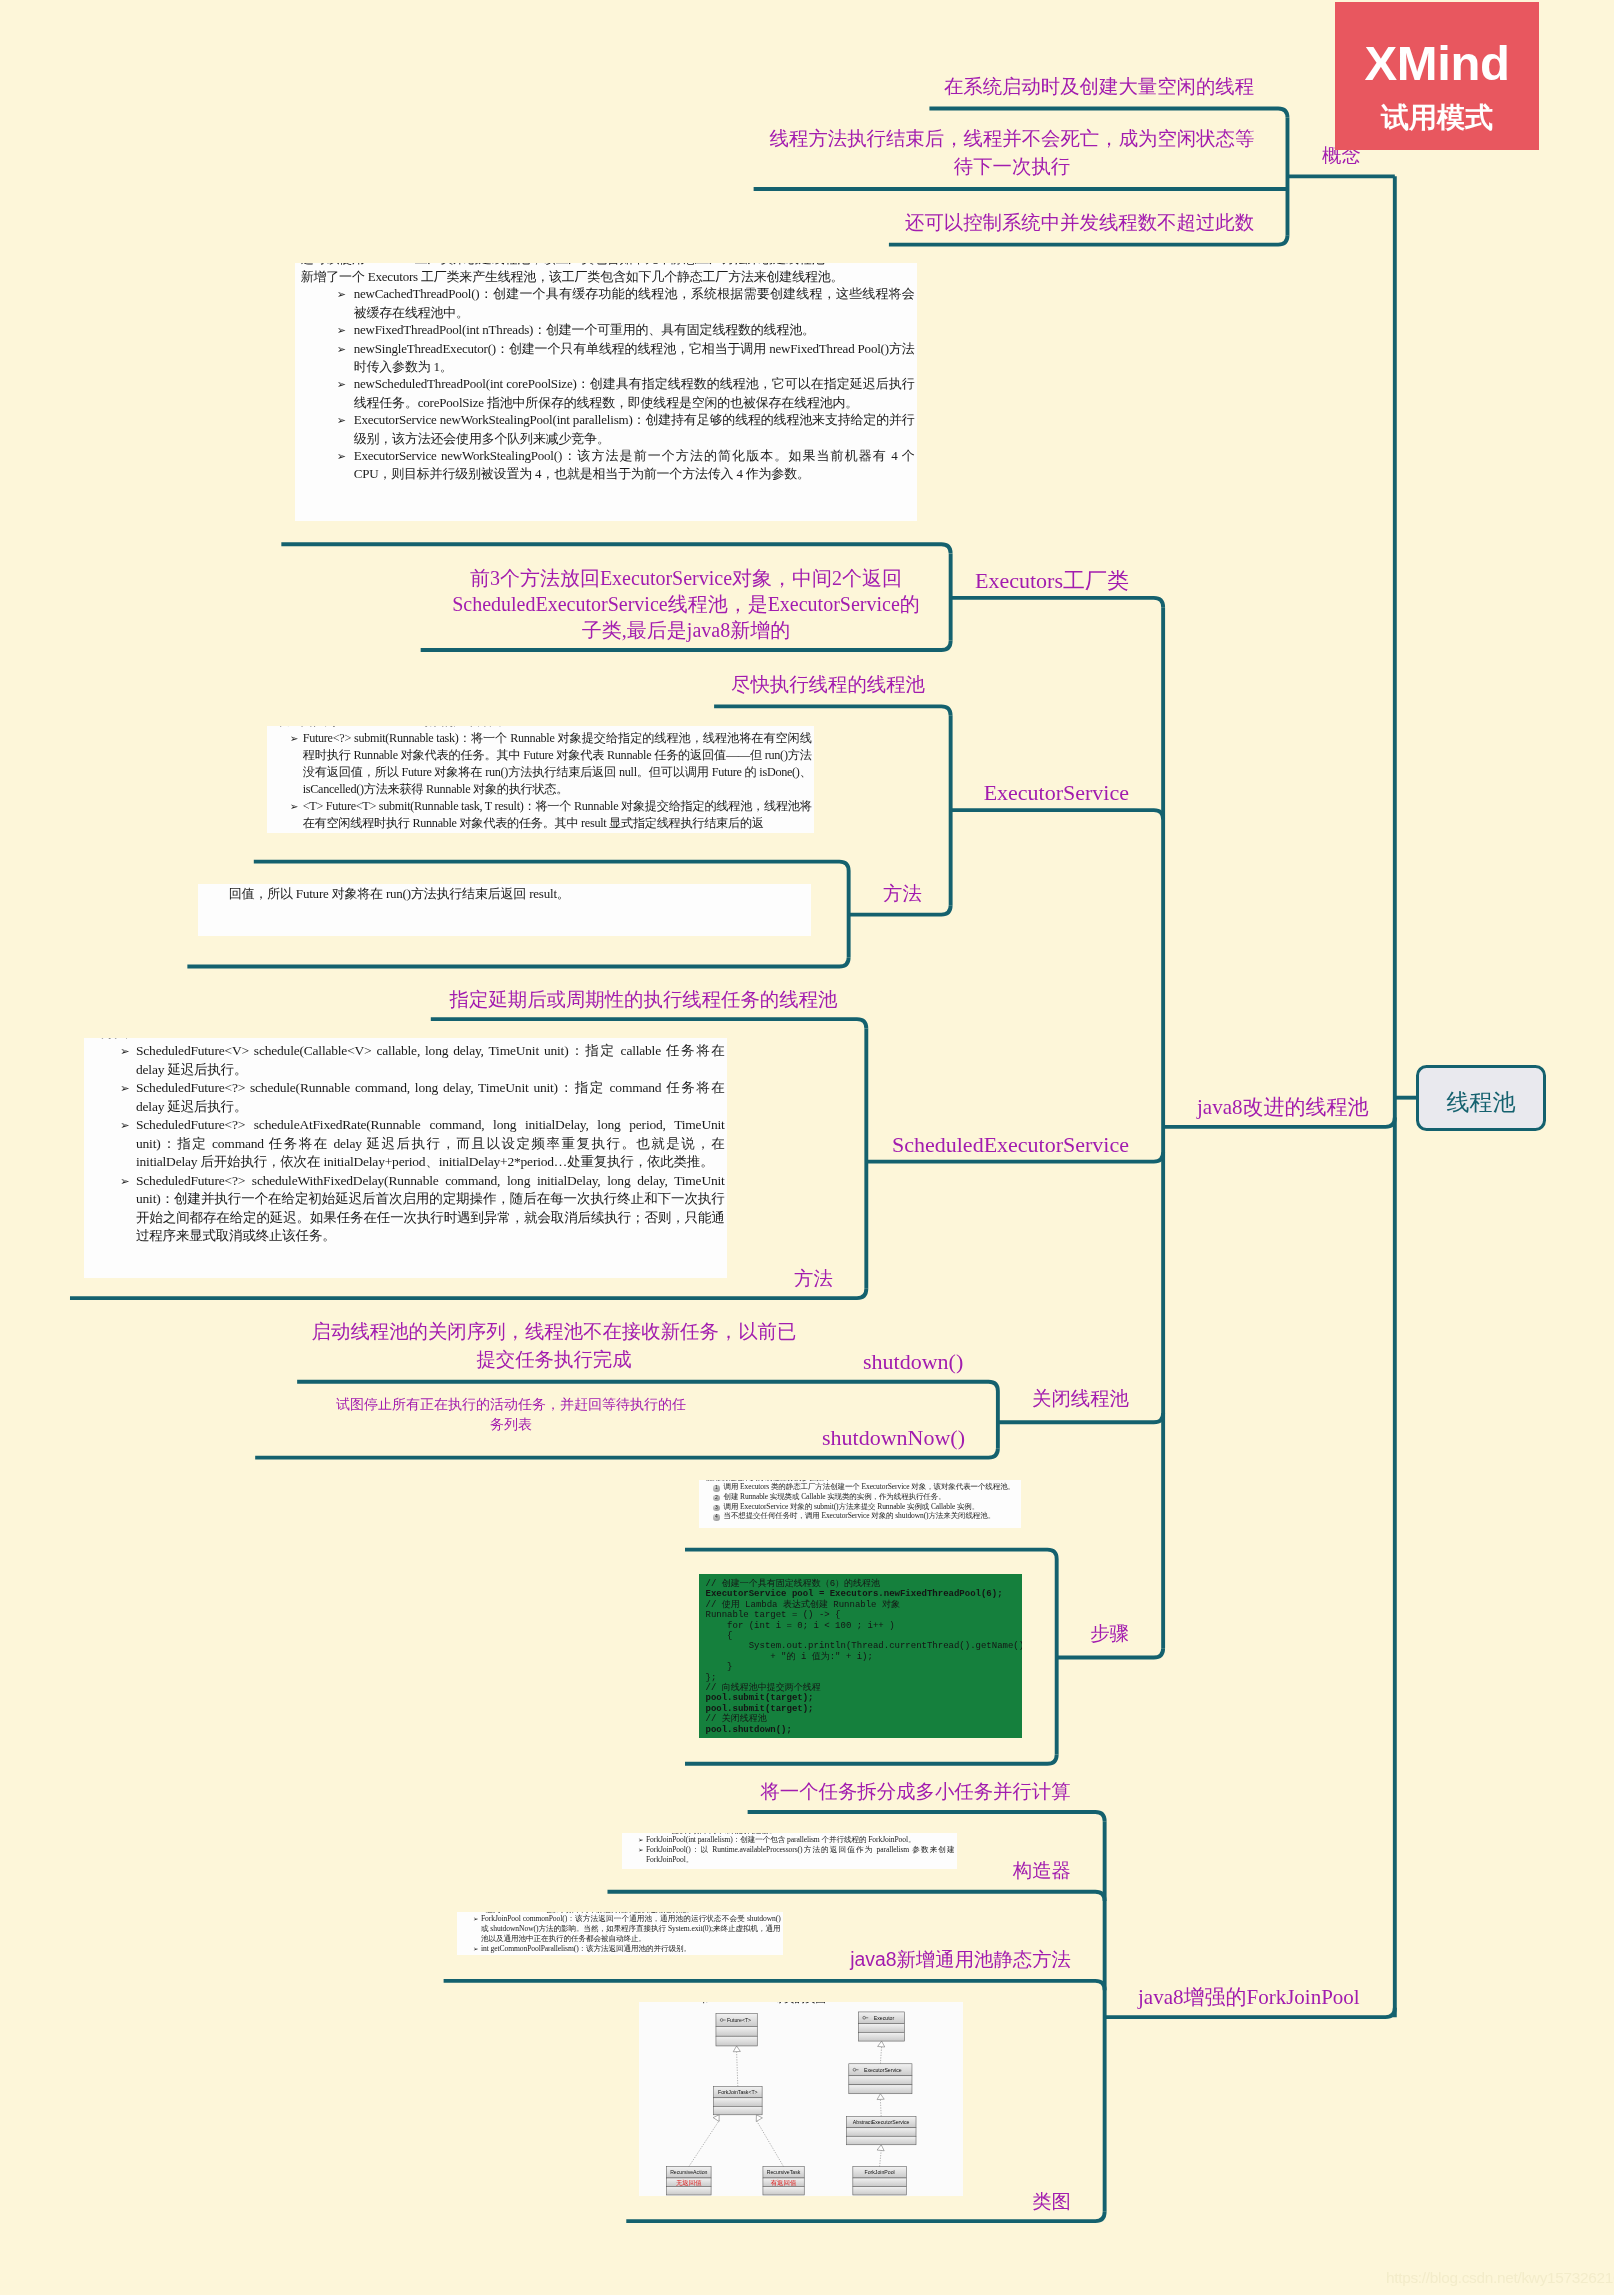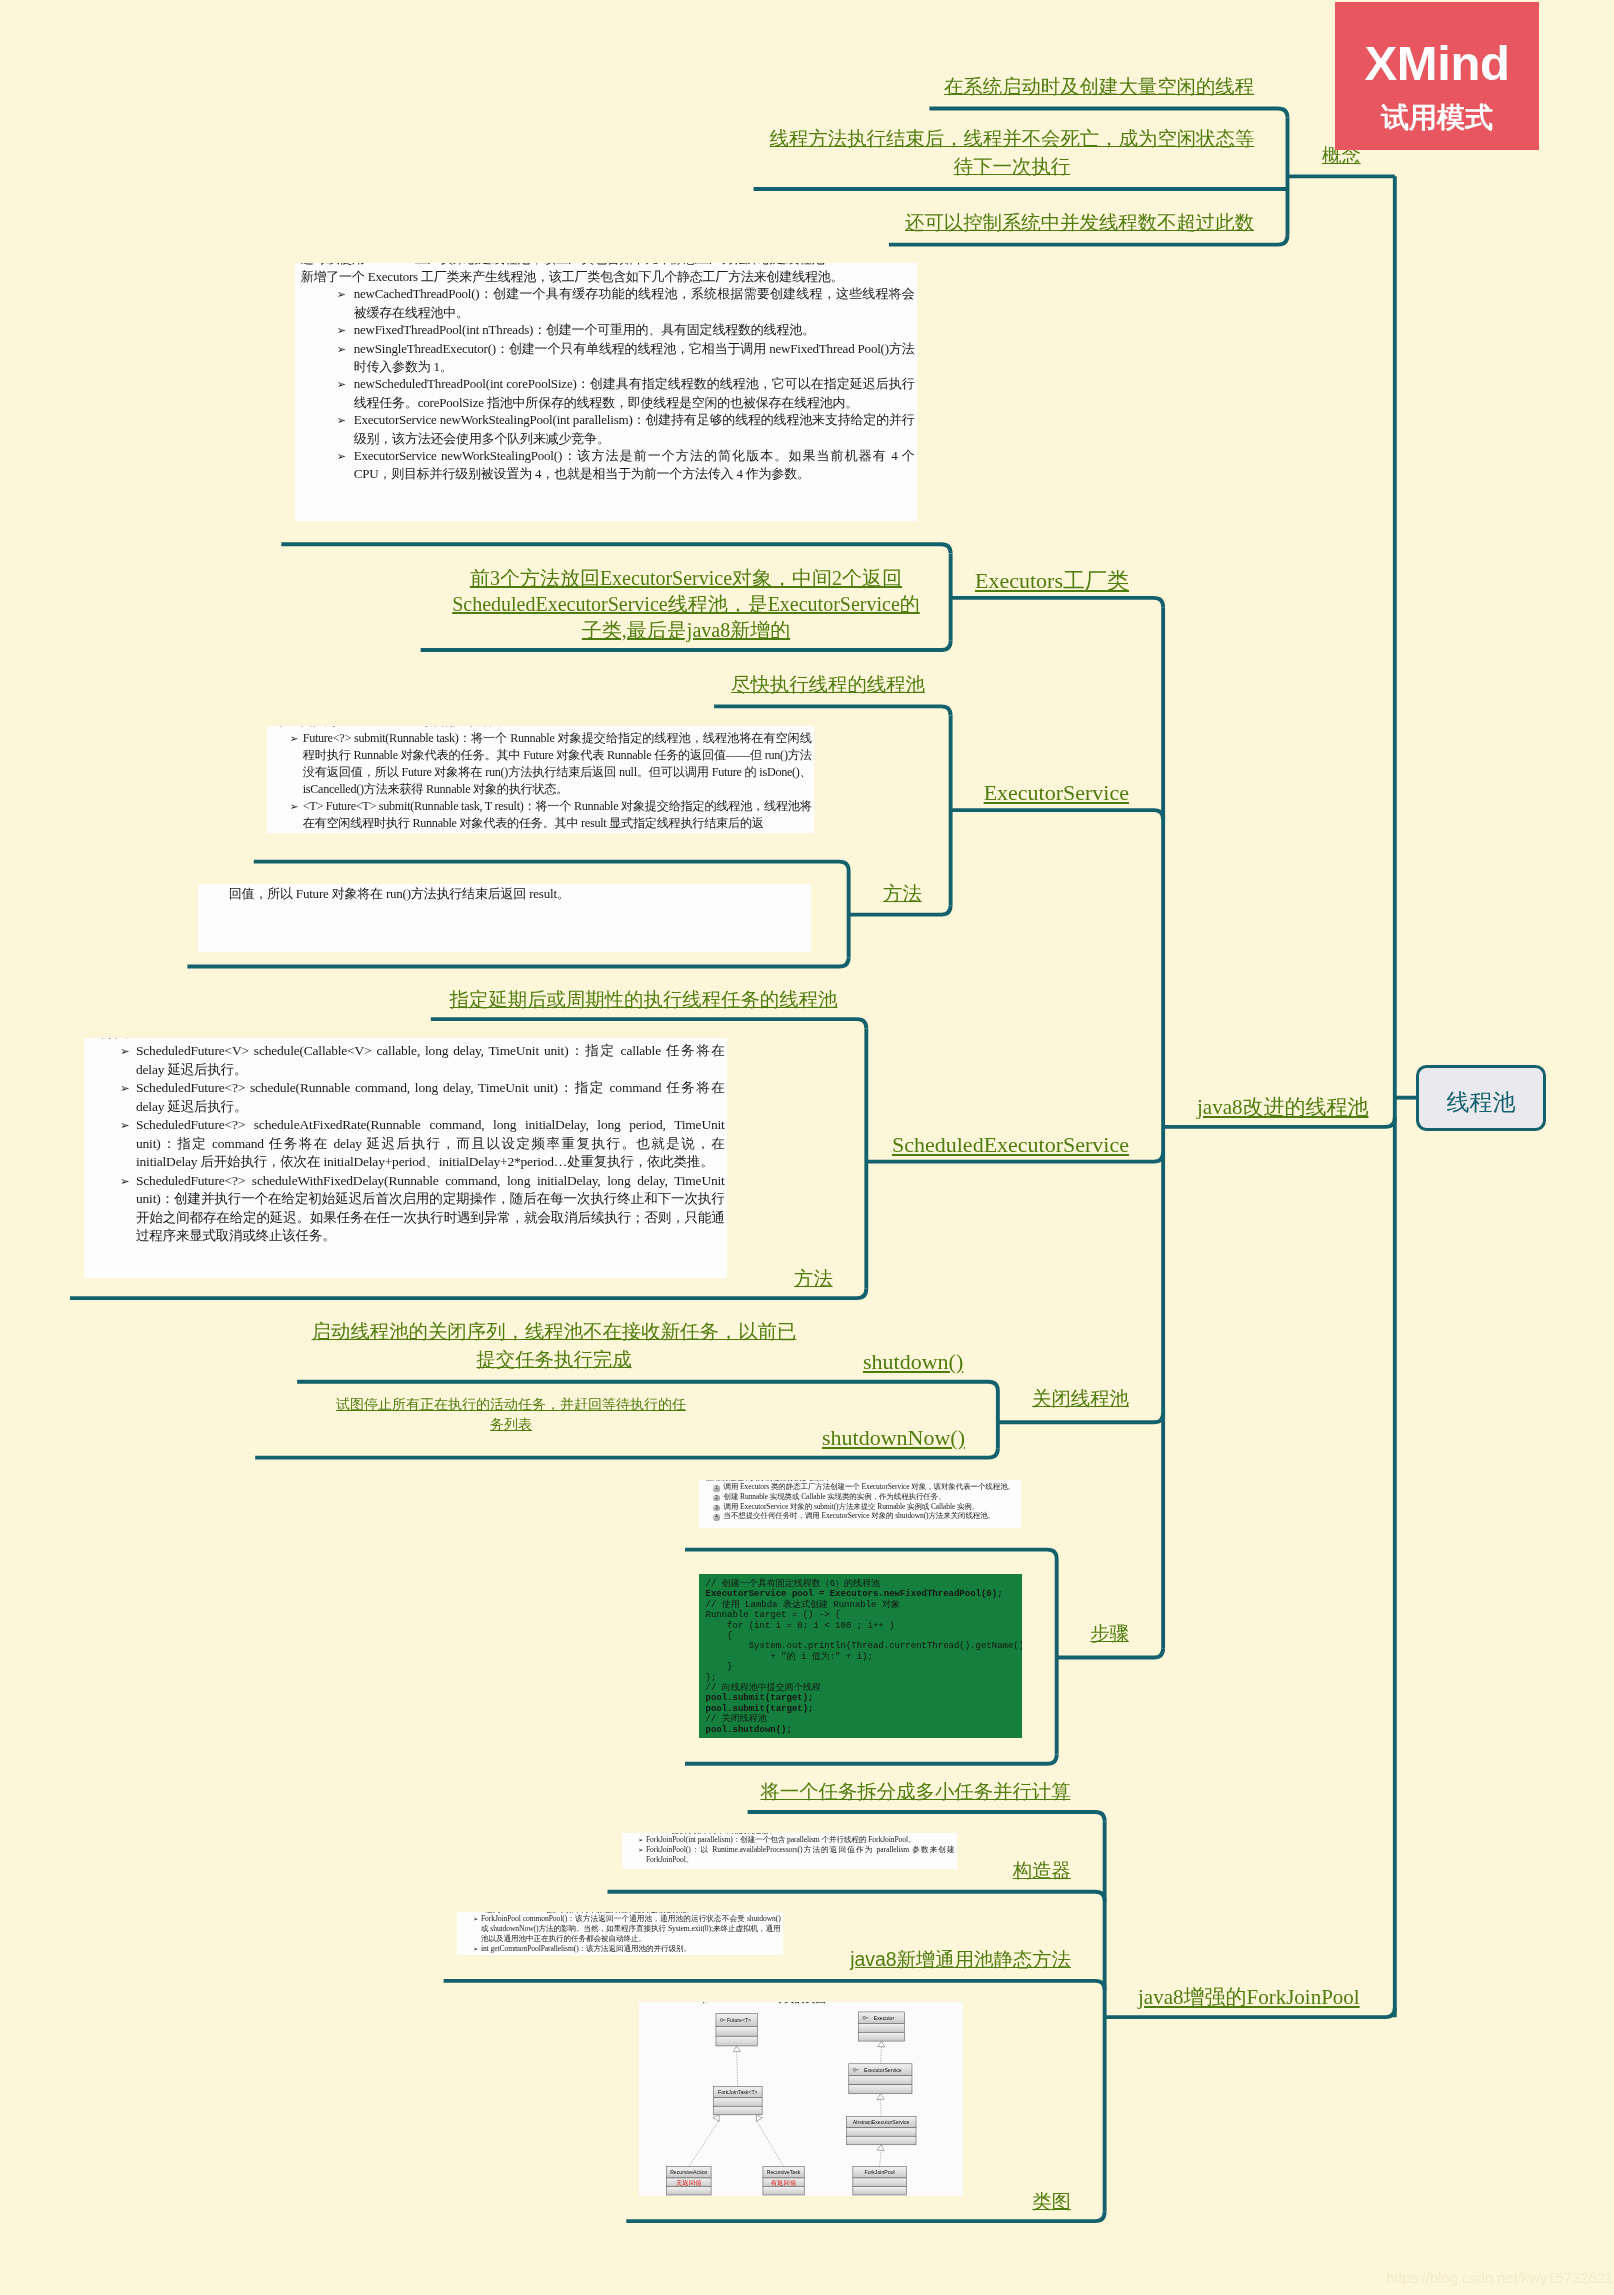--- a/index.html
+++ b/index.html
@@ -1,20 +1,20 @@
 <!DOCTYPE html>
 <html style="font-size:13px"><head>
 <meta charset="utf-8">
 <style>
   html,body{margin:0;padding:0;}
   body{width:1615px;height:2295px;background:#fdf6d9;position:relative;overflow:hidden;
        font-family:"Liberation Sans",sans-serif;}
   .cv{position:absolute;left:0;top:0;width:1615px;height:2295px;}
   svg.lines{position:absolute;left:0;top:0;}
-  .ntxt{position:absolute;color:#4d7c0f;white-space:pre-wrap;text-decoration:underline;}
+  .ntxt{position:absolute;color:#a21caf;white-space:pre-wrap;}
   .imgbox{position:absolute;background:#fdfdfd;overflow:hidden;box-sizing:border-box;}
   .docinner{font-family:"Liberation Serif",serif;color:#1a1a1a;box-sizing:border-box;text-align:justify;}
   .dli{position:relative;}
   .dcutwrap{overflow:hidden;}
   .dcut{white-space:nowrap;}
   .bul-arrow{display:inline-block;width:32px;font-size:0.85em;color:#222;}
   .bul-num{display:inline-block;width:18px;}
   .numcirc{display:inline-block;width:6.5px;height:6.5px;line-height:6.5px;border-radius:50%;
     background:radial-gradient(circle at 35% 30%, #d8d8d8, #8a8a8a);color:#111;
     font-size:4.9px;font-style:normal;text-align:center;vertical-align:0px;
@@ -105,21 +105,21 @@
 <div class="ntxt" style="left:883px;top:881px;font-size:19.4px;font-family:'Liberation Sans',sans-serif;font-weight:normal;line-height:1.32;">方法</div>
 <div class="imgbox" style="left:267px;top:726px;width:547px;height:107px;">
       <div class="docinner" style="padding:0px 2.4px 0 9.7px;font-size:12.2px;line-height:17px;letter-spacing:-0.3px;">
         <div class="dcutwrap" style="height:4px;">
           <div class="dcut" style="margin-top:-13px;">以返回值为 ExecutorService 对象的几个方法</div>
         </div>
         <div class="dli" style="padding-left:26px;"><span class="bul-arrow" style="margin-left:-13px;width:13px;">➢</span><span>Future&lt;?&gt; submit(Runnable task)：将一个 Runnable 对象提交给指定的线程池，线程池将在有空闲线程时执行 Runnable 对象代表的任务。其中 Future 对象代表 Runnable 任务的返回值——但 run()方法没有返回值，所以 Future 对象将在 run()方法执行结束后返回 null。但可以调用 Future 的 isDone()、isCancelled()方法来获得 Runnable 对象的执行状态。</span></div>
         <div class="dli" style="padding-left:26px;"><span class="bul-arrow" style="margin-left:-13px;width:13px;">➢</span><span>&lt;T&gt; Future&lt;T&gt; submit(Runnable task, T result)：将一个 Runnable 对象提交给指定的线程池，线程池将在有空闲线程时执行 Runnable 对象代表的任务。其中 result 显式指定线程执行结束后的返</span></div>
       </div>
     </div>
-<div class="imgbox" style="left:198px;top:884px;width:613px;height:68px;">
+<div class="imgbox" style="left:198px;top:884px;width:613px;height:52px;">
       <div class="docinner" style="padding:0px 2.4px 0 13.8px;font-size:13px;line-height:19.4px;letter-spacing:-0.2px;">
         <div class="dintro" style="margin-left:17px;">回值，所以 Future 对象将在 run()方法执行结束后返回 result。</div>
       </div>
     </div>
 <div class="ntxt" style="left:430px;width:427px;text-align:center;top:987px;font-size:19.4px;font-family:'Liberation Sans',sans-serif;font-weight:normal;line-height:1.32;">指定延期后或周期性的执行线程任务的线程池</div>
 <div class="ntxt" style="left:794px;top:1266px;font-size:19.4px;font-family:'Liberation Sans',sans-serif;font-weight:normal;line-height:1.32;">方法</div>
 <div class="imgbox" style="left:84px;top:1038px;width:643px;height:240px;">
       <div class="docinner" style="padding:0px 2.4px 0 17px;font-size:13.5px;line-height:18.5px;letter-spacing:-0.2px;">
         <div class="dcutwrap" style="height:4px;">
           <div class="dcut" style="margin-top:-14.4px;">方法：</div>

